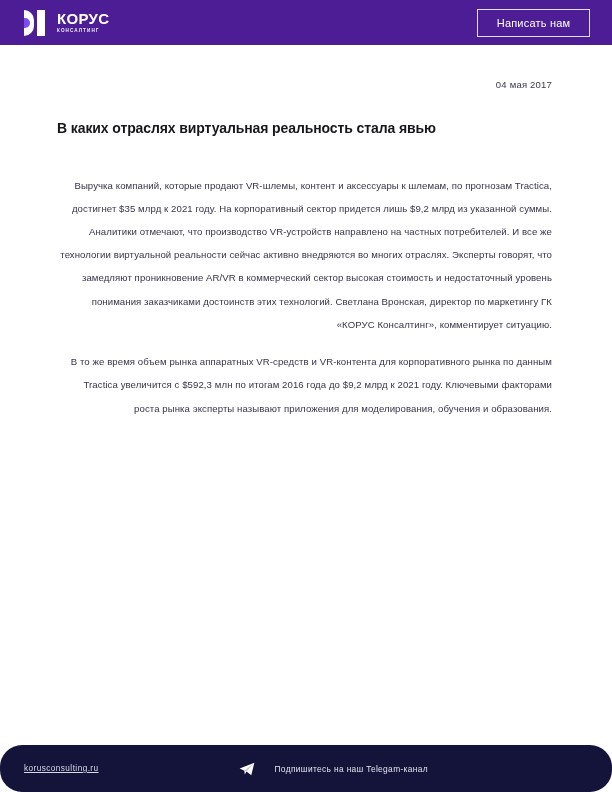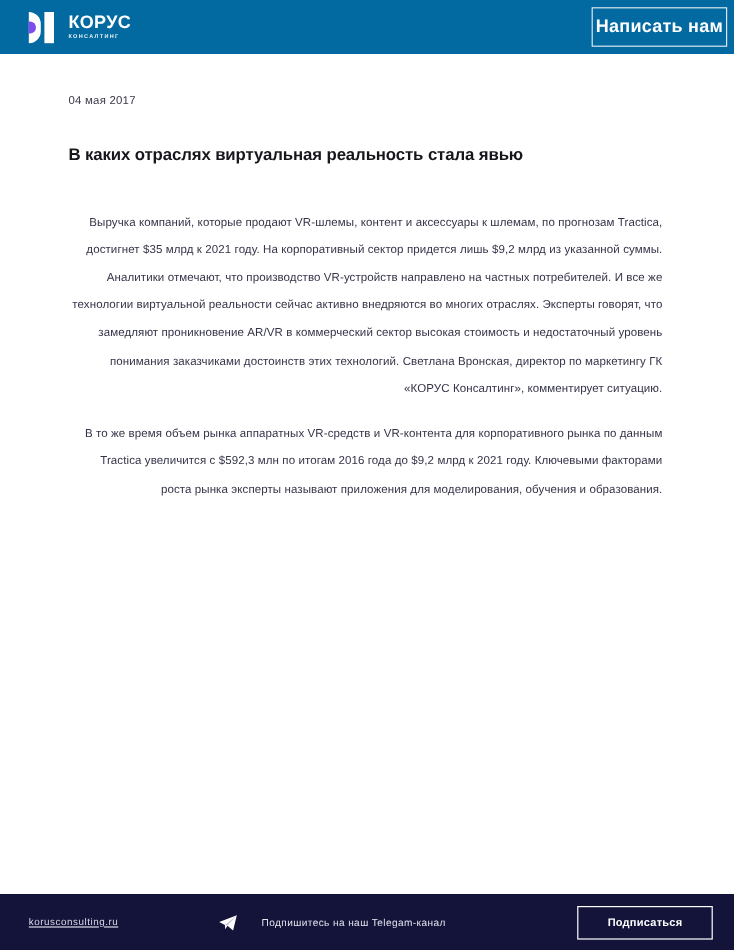--- a/index.html
+++ b/index.html
@@ -21,26 +21,26 @@
     height: 792px;
     position: relative;
     display: flex;
     flex-direction: column;
     background: #ffffff;
   }
 
   
   .header {
     height: 45px;
-    background: #0369a1;
+    background: #4c1d95;
     flex: 0 0 45px;
     display: flex;
     align-items: center;
     justify-content: space-between;
-    padding: 0 6px 0 24px;
+    padding: 0 22px 0 24px;
     box-sizing: border-box;
   }
   .brand {
     display: flex;
     align-items: center;
     gap: 7px;
   }
   .brand-mark {
     width: 26px;
     height: 26px;
@@ -72,22 +72,22 @@
     font-size: 4.6px;
     letter-spacing: 1.1px;
     margin-top: 2.5px;
     opacity: 0.92;
     font-weight: bold;
   }
   .header-btn {
     border: 1px solid rgba(255,255,255,0.85);
     color: #ffffff;
     background: transparent;
-    font-size: 15px;
-    font-weight: bold;
+    font-size: 11px;
+    font-weight: normal;
     padding: 7px 0;
     width: 113px;
     text-align: center;
     letter-spacing: 0.2px;
     font-family: inherit;
     cursor: pointer;
     box-sizing: border-box;
   }
 
   
@@ -95,20 +95,21 @@
     flex: 1 1 auto;
     padding: 34px 60px 0 57px;
     box-sizing: border-box;
     overflow: hidden;
   }
   .date {
     font-size: 9.5px;
     color: #3a3a4a;
     letter-spacing: 0.2px;
     margin-bottom: 27px;
+    text-align: right;
   }
   .headline {
     font-size: 14px;
     font-weight: bold;
     color: #16161c;
     line-height: 1.62;
     letter-spacing: -0.1px;
     margin: 0 0 34px 0;
     max-width: 420px;
   }
@@ -124,20 +125,21 @@
 
   
   .footer {
     flex: 0 0 47px;
     height: 47px;
     background: #14143a;
     display: flex;
     align-items: center;
     padding: 0 18px 0 24px;
     box-sizing: border-box;
+    border-radius: 22px;
   }
   .footer-url {
     color: #d9d9e6;
     font-size: 8.2px;
     letter-spacing: 0.45px;
     flex: 0 0 auto;
   }
   .footer-mid {
     flex: 1 1 auto;
     display: flex;
@@ -211,16 +213,15 @@
     <a class="footer-url" href="#">korusconsulting.ru</a>
 
     <div class="footer-mid">
       <svg class="tg-icon" viewBox="0 0 24 21">
         <path d="M1 9.6 L23 1 L18.4 20 L11.3 14.1 L8.6 18.7 L8.1 13.2 Z" fill="#ffffff"></path>
         <path d="M8.1 13.2 L23 1 L11.3 14.1 Z" fill="#c9c9dd"></path>
       </svg>
       <span class="footer-cta-text">Подпишитесь на наш Telegam-канал</span>
     </div>
 
-    <button class="footer-btn">Подписаться</button>
   </div>
 
 </div>
 
 </body></html>

